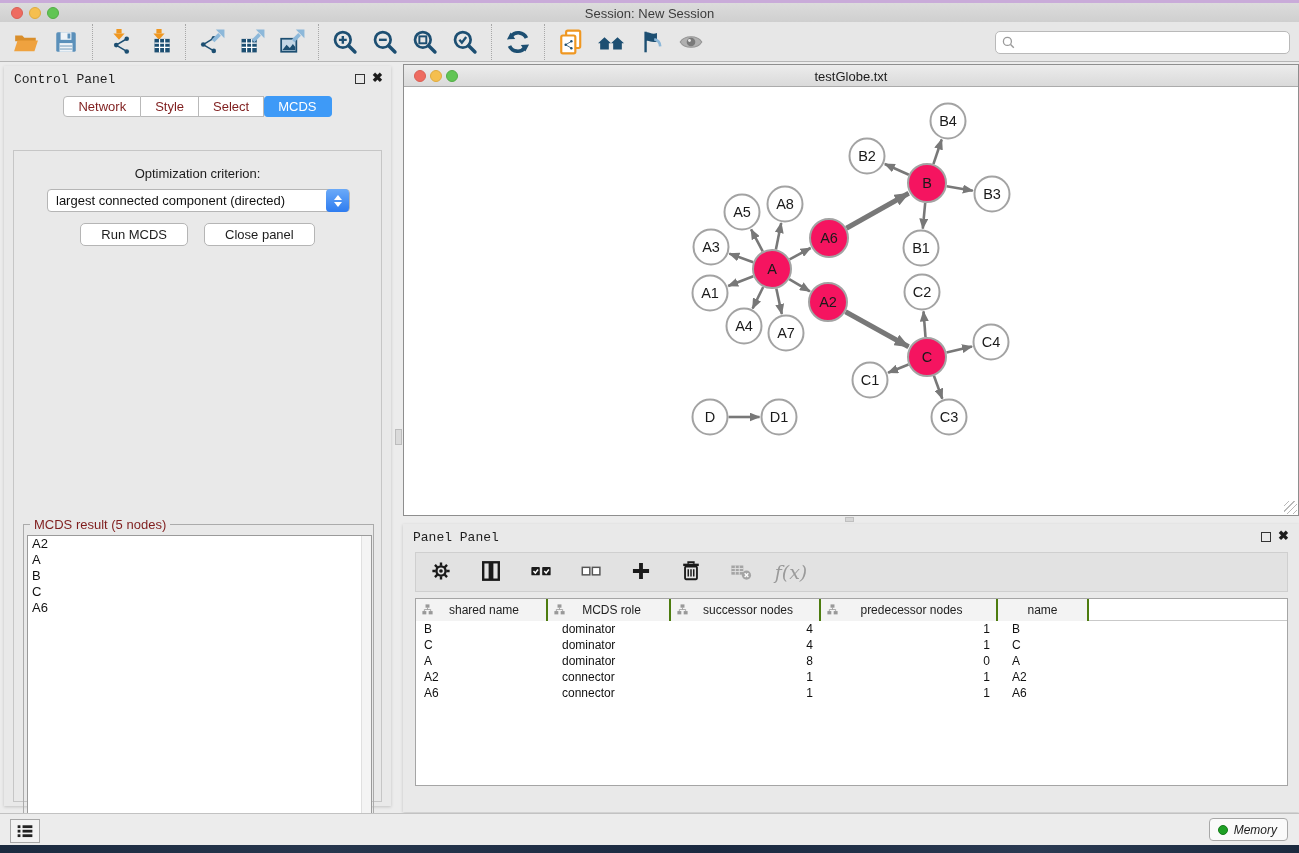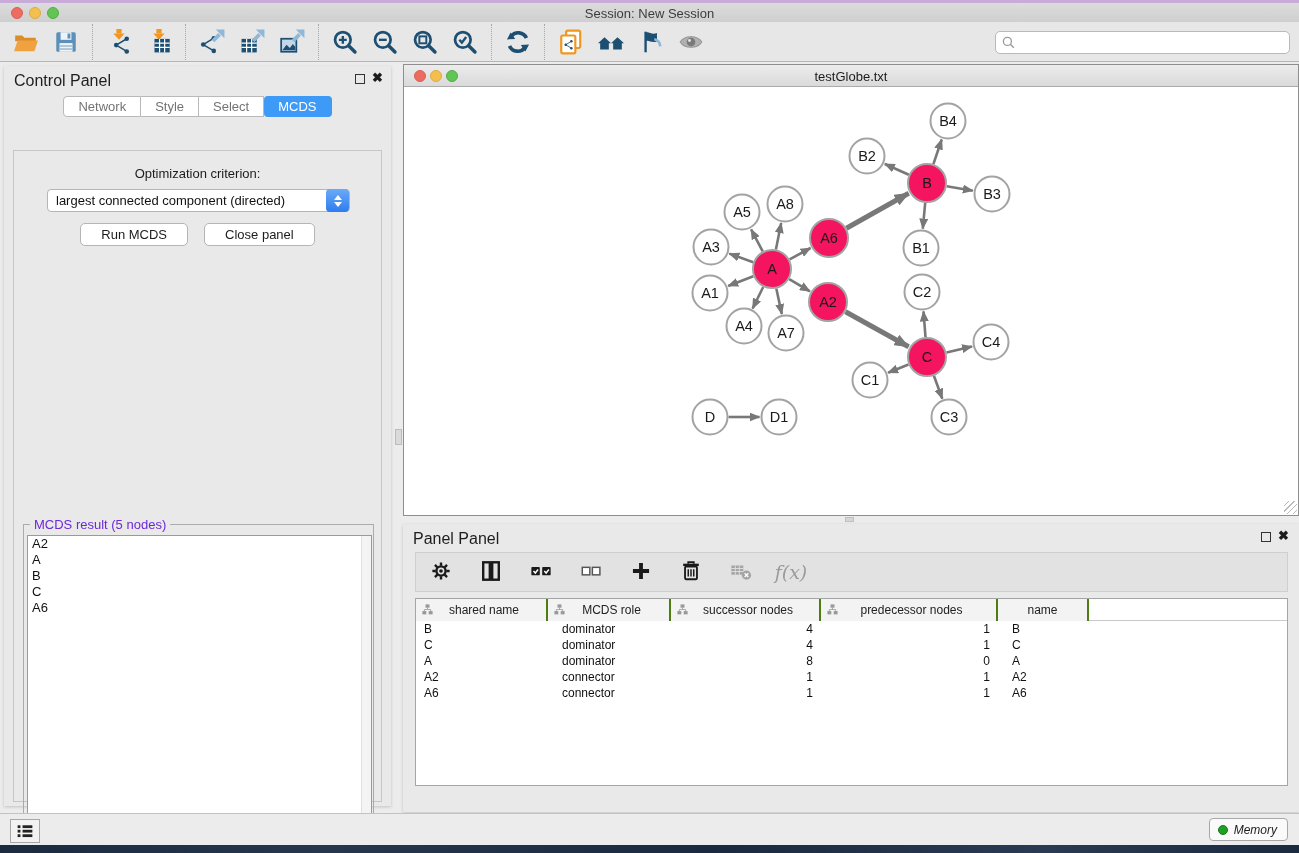--- a/index.html
+++ b/index.html
@@ -27,49 +27,49 @@
     background:transparent; border:none; }
   .tb-btn svg { display:block; }
   .searchbox { position:absolute; left:995px; top:9px; width:295px; height:23px;
     background:#fff; border:1px solid #b9b9b9; border-radius:5px; display:flex; align-items:center; padding-left:5px; }
   .searchbox input { border:none; outline:none; flex:1; font-size:12px; height:18px; background:transparent; }
 
   
   .control-panel { position:absolute; left:4px; top:66px; width:387px; height:740px;
     background:#e9e9e9; box-shadow:0 1px 3px rgba(0,0,0,.18); }
   .panel-head { position:absolute; left:0; top:0; width:100%; height:26px; }
-  .panel-title { position:absolute; left:10px; top:6px; font-size:16px; color:#1e1e1e; }
+  .panel-title { position:absolute; left:10px; top:6px; font-size:13px; color:#1e1e1e;font-family:Liberation Mono, monospace; }
   .float-btn { position:absolute; width:10px; height:10px; border:1.5px solid #333; top:8px; background:transparent; }
   .close-btn { position:absolute; top:5px; font-size:13px; font-weight:bold; color:#1c1c1c; background:none; border:none; line-height:14px; }
   .cp-float { right:26px; } .cp-close { right:8px; }
 
   .cp-tabs { position:absolute; left:0; top:30px; width:100%; display:flex; justify-content:center; }
   .cp-tab { height:21px; padding:0 14px; font-size:13px; line-height:20px; background:#fff;
-    border:1px solid #b9b9b9; border-left:none; color:#737373; }
+    border:1px solid #b9b9b9; border-left:none; color:#7f1d1d; }
   .cp-tab:first-child { border-left:1px solid #b9b9b9; border-radius:4px 0 0 4px; }
   .cp-tab:last-child { border-radius:0 4px 4px 0; }
   .cp-tab.active { background:#3e9af7; border-color:#3e9af7; color:#fff; border-radius:4px; }
 
   .cp-frame { position:absolute; left:9px; top:84px; width:369px; height:652px;
     border:1px solid #c6c6c6; background:#e9e9e9; }
   .crit-label { position:absolute; top:15px; width:100%; text-align:center; font-size:13px; color:#1c1c1c; }
   .selectbox { position:absolute; left:33px; top:38px; width:303px; height:23px; background:#fff;
     border:1px solid #b5b5b5; border-radius:4px; font-size:13px; line-height:21px; padding-left:8px; color:#111; }
   .selectbox .stepper { position:absolute; right:0; top:-1px; width:23px; height:23px; border-radius:4px;
     background:linear-gradient(#6baaf8,#2e7cf0); display:flex; flex-direction:column; align-items:center; justify-content:center; gap:2px; }
   .stepper i { width:0; height:0; border-left:4px solid transparent; border-right:4px solid transparent; display:block; }
   .stepper .up { border-bottom:5px solid #fff; }
   .stepper .dn { border-top:5px solid #fff; }
   .cp-buttons { position:absolute; left:0; top:72px; width:100%; display:flex; justify-content:center; gap:16px; }
   .std-btn { height:23px; padding:0 20px; background:#fff; border:1px solid #b5b5b5; border-radius:5px;
     font-size:13px; color:#1c1c1c; font-family:"Liberation Sans",sans-serif; }
 
   .groupbox { position:absolute; left:9px; top:373px; width:351px; height:341px;
     border:1px solid #ababab; }
-  .groupbox-legend { position:absolute; left:6px; top:-8px; background:#e9e9e9; padding:0 4px; font-size:13px; color:#6d28d9; }
+  .groupbox-legend { position:absolute; left:6px; top:-8px; background:#e9e9e9; padding:0 4px; font-size:13px; color:#7f1d1d; }
   .result-list { position:absolute; left:3px; top:10px; width:345px; height:327px; background:#fff;
     border:1px solid #9a9a9a; font-size:13px; color:#111; overflow:hidden; }
   .result-list .item { padding:0 4px; line-height:16px; }
   .result-scroll { position:absolute; right:0; top:0; width:10px; height:100%; background:#f4f4f4; border-left:1px solid #e0e0e0; }
 
   
   .net-window { position:absolute; left:403px; top:64px; width:896px; height:452px;
     background:#fff; border:1px solid #8e8e8e; }
   .net-titlebar { position:absolute; left:0; top:0; width:100%; height:22px;
     background:linear-gradient(#ececec,#dadada); border-bottom:1px solid #ababab; }

